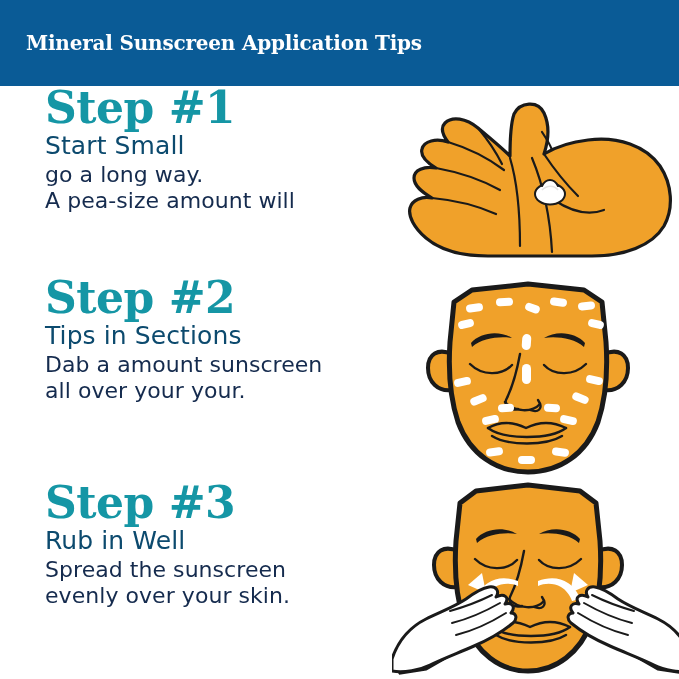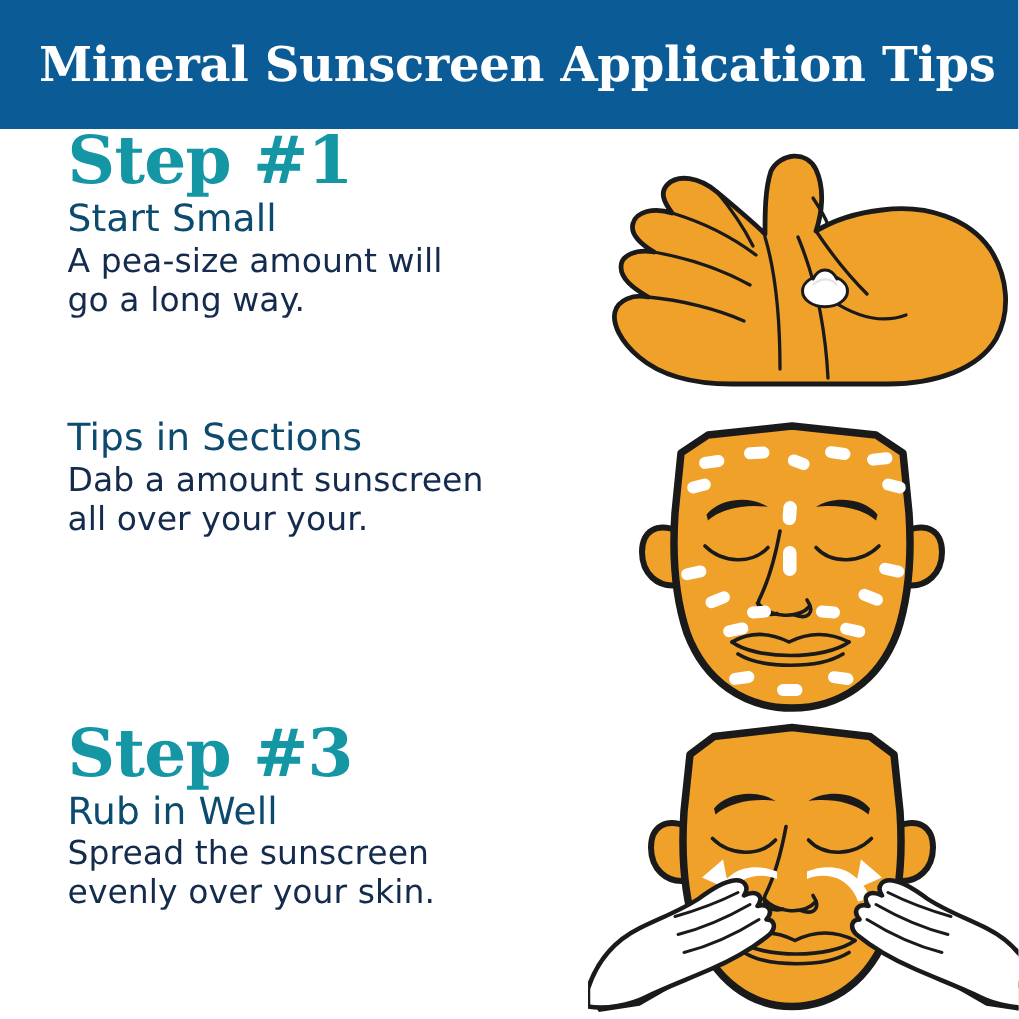--- a/index.html
+++ b/index.html
@@ -22,21 +22,21 @@
     position:absolute;
     left:0;top:0;
     width:679px;height:86px;
     background:#0a5b96;
     display:flex;align-items:center;
   }
   #banner-title{
     color:#ffffff;
     font-family:"DejaVu Serif", serif;
     font-weight:bold;
-    font-size:32px;
+    font-size:20px;
     letter-spacing:-0.2px;
     margin-left:26px;
     white-space:nowrap;
     line-height:1;
   }
 
   
   #content{
     position:absolute;
     left:0;top:86px;
@@ -103,22 +103,22 @@
     <div id="banner-title">Mineral Sunscreen Application Tips</div>
   </div>
 
   <div id="content">
 
     <div class="step-row" id="row-1">
       <div class="text-col">
         <p class="step-head">Step #1</p>
         <p class="step-sub">Start Small</p>
         <p class="step-body">
+          <span>go a long way.</span>
           <span>A pea-size amount will</span>
-          <span>go a long way.</span>
         </p>
       </div>
       <div class="art-col">
 
         <svg width="300" height="185" viewBox="0 0 300 185">
           <g stroke="#1a1a1a" stroke-width="3.2" stroke-linejoin="round" stroke-linecap="round">
 
             <path fill="#f0a12a" d="
               M 122 28
               C 128 16, 146 14, 152 27
@@ -158,20 +158,21 @@
             <ellipse cx="158" cy="108" rx="15" ry="10.5" fill="#ffffff" stroke="#1a1a1a" stroke-width="2"></ellipse>
             <path d="M 150 100 C 154 92, 162 92, 166 100" fill="#ffffff" stroke="#1a1a1a" stroke-width="2" stroke-linecap="round"></path>
             <path d="M 150 104 C 155 99, 162 99, 166 104" fill="none" stroke="#e4e4e4" stroke-width="1.6"></path>
           </g>
         </svg>
       </div>
     </div>
 
     <div class="step-row" id="row-2">
       <div class="text-col">
+        <p class="step-head">Step #2</p>
         <p class="step-sub">Tips in Sections</p>
         <p class="step-body">
           <span>Dab a amount sunscreen</span>
           <span>all over your your.</span>
         </p>
       </div>
       <div class="art-col">
 
         <svg width="300" height="205" viewBox="0 0 300 205">
 

